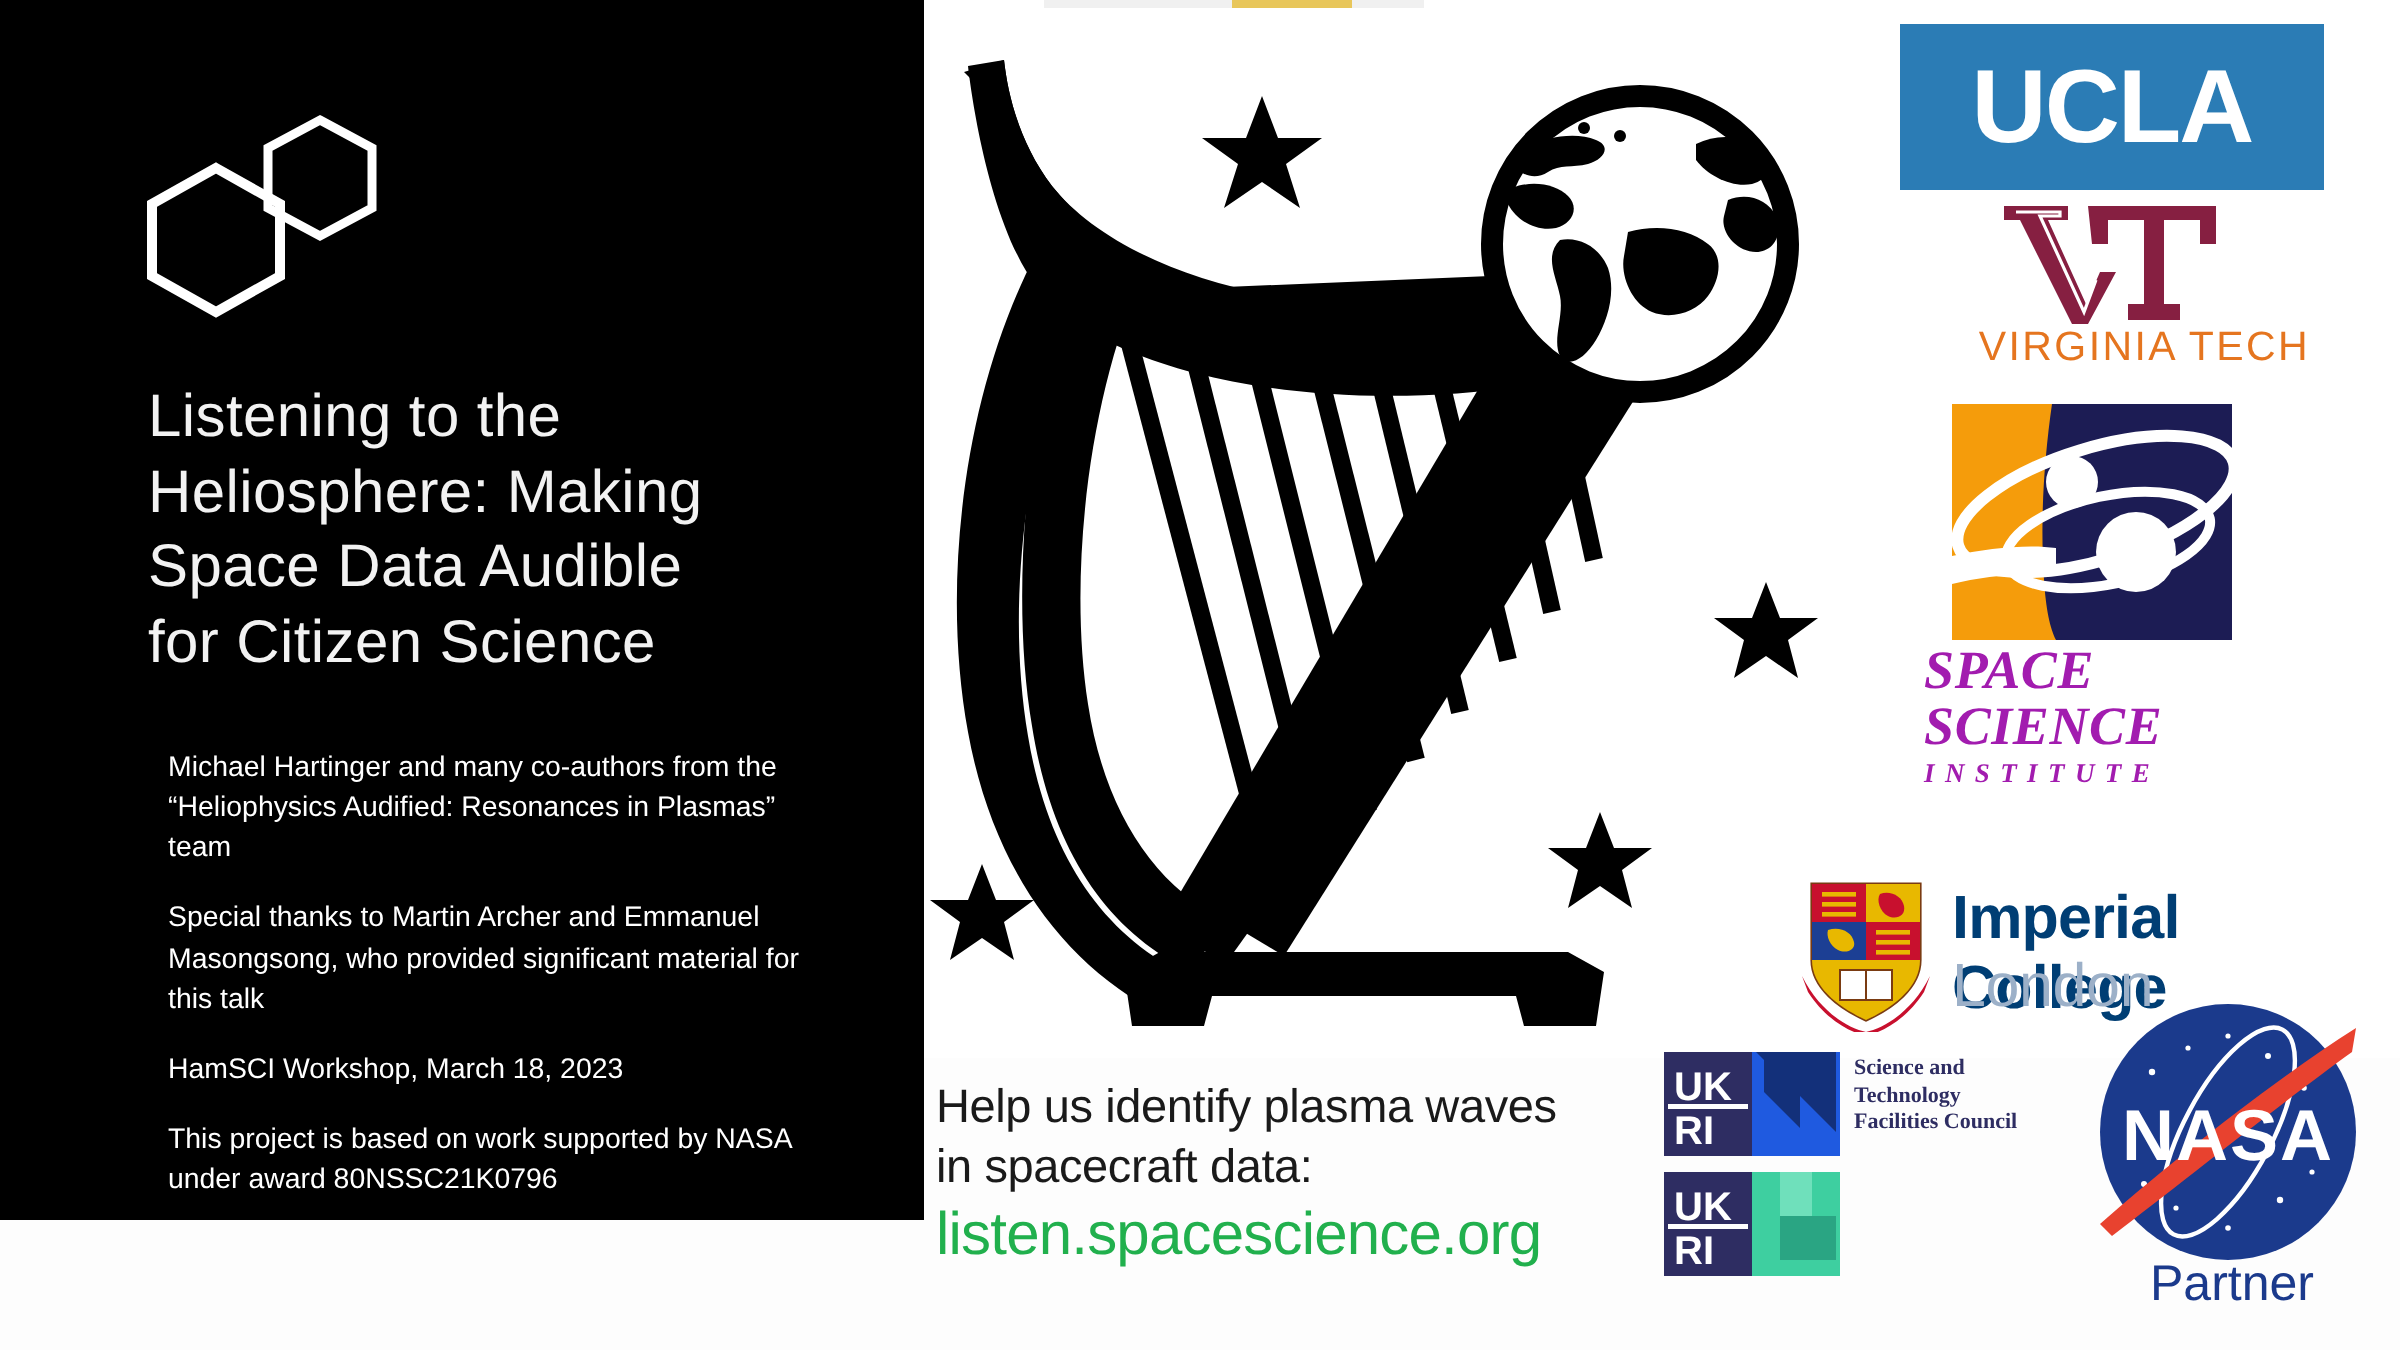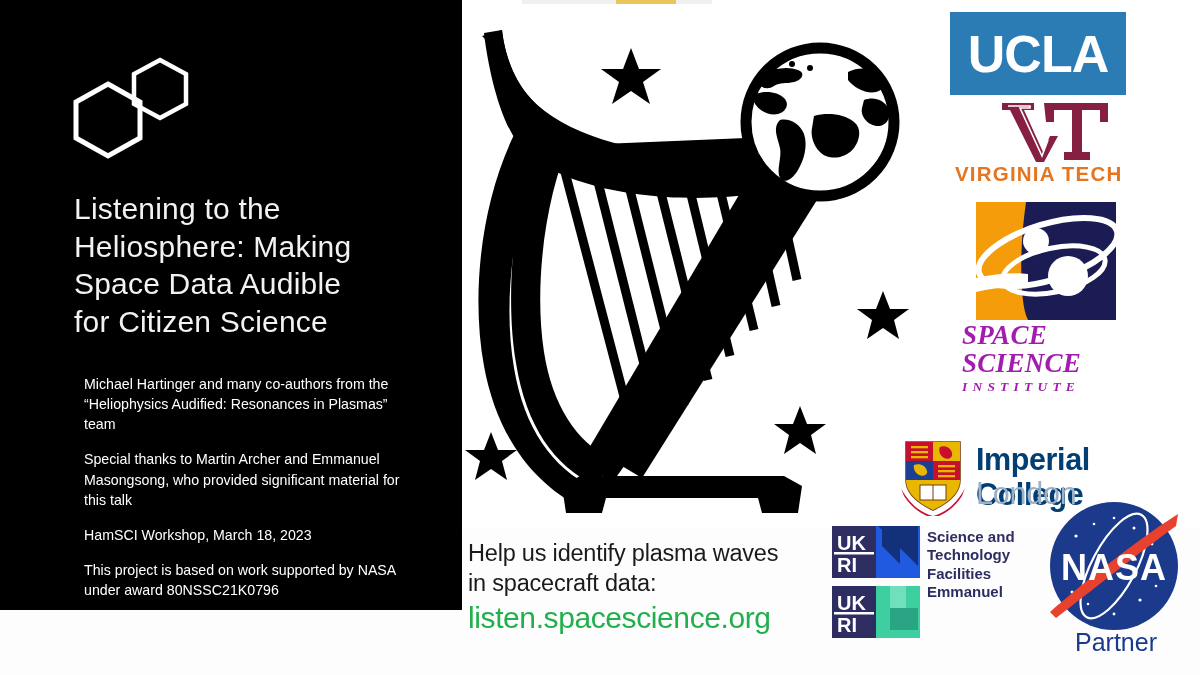--- a/index.html
+++ b/index.html
@@ -62,36 +62,36 @@
     letter-spacing: -0.2px;
   }
   .cta-url {
     font-size: 30px; line-height: 1.18; color: #21b04d;
     font-weight: 400; letter-spacing: -0.4px; margin-top: 2px;
   }
 
   
   .ucla-box {
     position: absolute; left: 950px; top: 12px;
-    width: 176px; height: 83px;
+    width: 212px; height: 83px;
     background: #2b7cb5;
     display: flex; align-items: center; justify-content: center;
   }
   .ucla-text {
     color: #ffffff; font-size: 52px; font-weight: 700;
     letter-spacing: -1px; font-family: "Liberation Sans", sans-serif;
   }
 
   
   .vt-logo { position: absolute; left: 955px; top: 100px; width: 200px; height: 95px; }
   .vt-mark { position: absolute; left: 45px; top: 0; width: 110px; height: 62px; }
   .vt-name {
     position: absolute; left: 0; top: 62px; width: 200px;
-    text-align: left; color: #e5751f; font-size: 20.5px;
-    font-weight: 700; letter-spacing: 1.2px;
+    text-align: right; color: #e5751f; font-size: 20.5px;
+    font-weight: 400; letter-spacing: 1.2px;
     font-family: "Liberation Sans", sans-serif;
   }
 
   
   .ssi-logo { position: absolute; left: 962px; top: 200px; width: 180px; height: 190px; }
   .ssi-mark { position: absolute; left: 8px; top: 0; width: 155px; height: 122px; }
   .ssi-name {
     position: absolute; left: 0; top: 122px; width: 180px;
     font-family: "Liberation Serif", serif; color: #a21caf; font-style: italic;
   }
@@ -111,22 +111,22 @@
     color: #9cb0c8; font-size: 30.5px; font-weight: 400; letter-spacing: -0.2px;
   }
 
   
   .ukri { position: absolute; width: 200px; height: 58px; }
   .ukri-stfc { left: 832px; top: 526px; }
   .ukri-epsrc { left: 832px; top: 586px; }
   .ukri-mark { position: absolute; left: 0; top: 0; width: 88px; height: 52px; }
   .ukri-cap {
     position: absolute; left: 95px; top: 2px; width: 110px;
-    font-size: 15px; line-height: 1.23; font-weight: 700;
-    color: #2e2d62; font-family: Liberation Sans, sans-serif;
+    font-size: 11px; line-height: 1.23; font-weight: 700;
+    color: #2e2d62; font-family: Liberation Serif, serif;
   }
 
   
   .nasa-logo { position: absolute; left: 1040px; top: 500px; width: 152px; height: 170px; }
   .nasa-ball { position: absolute; left: 8px; top: 0; width: 132px; height: 132px; }
   .nasa-partner {
     position: absolute; left: 0; top: 128px; width: 152px;
     text-align: center; color: #1b3a8c; font-size: 25px; font-weight: 400;
   }
 </style>
@@ -306,21 +306,21 @@
         <rect x="44" y="0" width="44" height="52" fill="#1f5ae0"></rect>
         <path d="M46,0 L86,0 L86,40 L68,22 L68,38 L50,20 L50,4 Z" fill="#13307a"></path>
         <text x="5" y="24" fill="#ffffff" font-family="Liberation Sans, sans-serif" font-size="20" font-weight="700">UK</text>
         <text x="5" y="46" fill="#ffffff" font-family="Liberation Sans, sans-serif" font-size="20" font-weight="700">RI</text>
         <rect x="2" y="26" width="40" height="2.5" fill="#ffffff"></rect>
       </svg>
     </div>
     <div class="ukri-cap">
       <div>Science and</div>
       <div>Technology</div>
-      <div>Facilities Emmanuel</div>
+      <div>Facilities Council</div>
     </div>
   </div>
 
   <div class="ukri ukri-epsrc">
     <div class="ukri-mark">
       <svg viewBox="0 0 88 52" width="88" height="52">
         <rect x="0" y="0" width="44" height="52" fill="#2e2d62"></rect>
         <rect x="44" y="0" width="44" height="52" fill="#3ecfa0"></rect>
         <rect x="58" y="0" width="16" height="22" fill="#6fe0bb"></rect>
         <rect x="58" y="22" width="28" height="22" fill="#2aa583"></rect>

